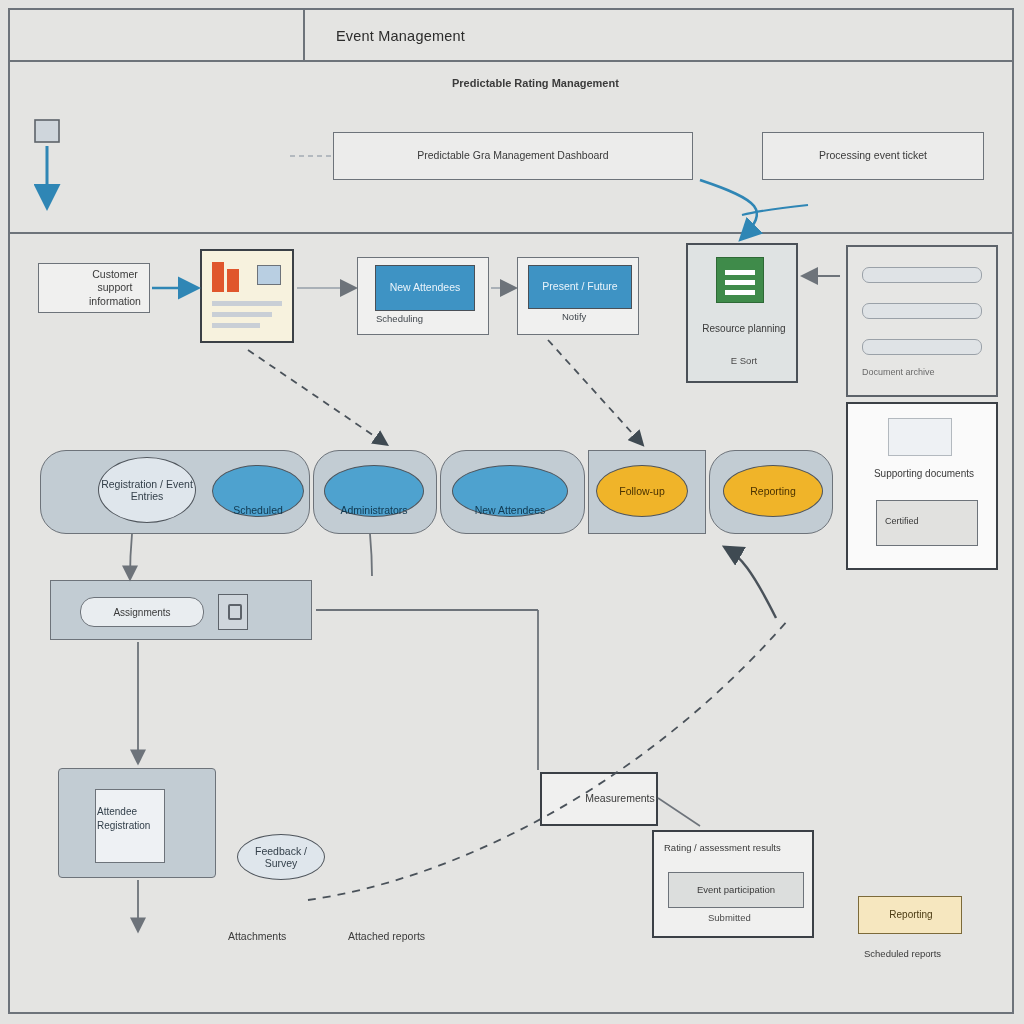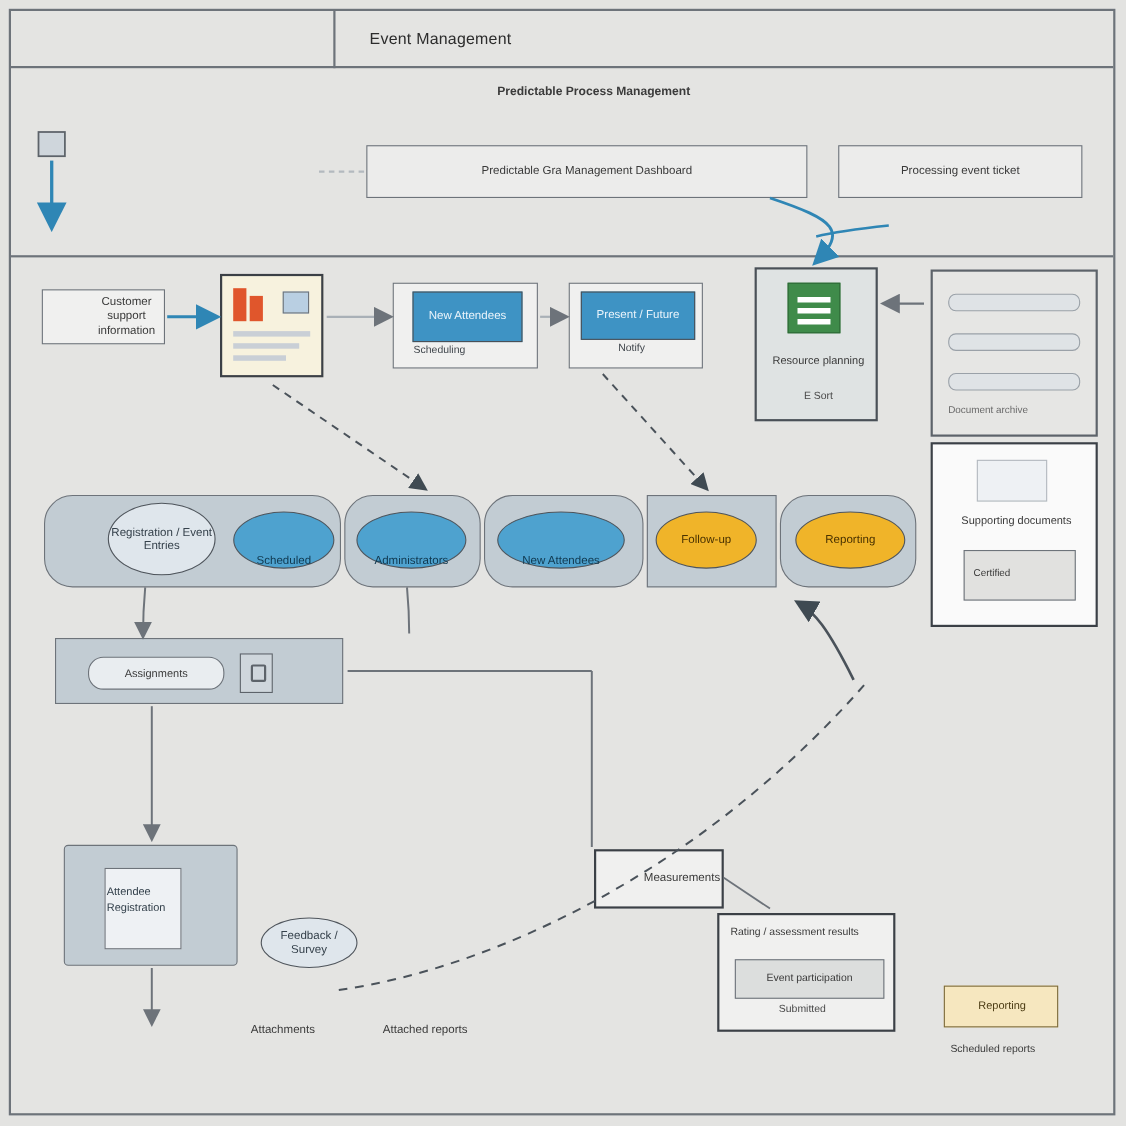--- a/index.html
+++ b/index.html
@@ -190,23 +190,23 @@
 
 <div id="canvas">
 
   <div class="outer-frame"></div>
 
   <div class="title-band"></div>
   <div class="title-sep"></div>
   <div class="title-text blurtext">Event Management</div>
 
   <div class="band-2"></div>
-  <div class="subtitle-text blurtext">Predictable Process Management</div>
-
-  <div class="box" style="left:333px; top:132px; width:401px; height:48px;">
+  <div class="subtitle-text blurtext">Predictable Rating Management</div>
+
+  <div class="box" style="left:333px; top:132px; width:360px; height:48px;">
     <span class="blurtext">Predictable Gra Management Dashboard</span>
   </div>
   <div class="box" style="left:762px; top:132px; width:222px; height:48px;">
     <span class="blurtext">Processing event ticket</span>
   </div>
 
   <div class="box light" style="left:38px; top:263px; width:112px; height:50px;">
     <span class="blurtext">Customer support information</span>
   </div>
 

